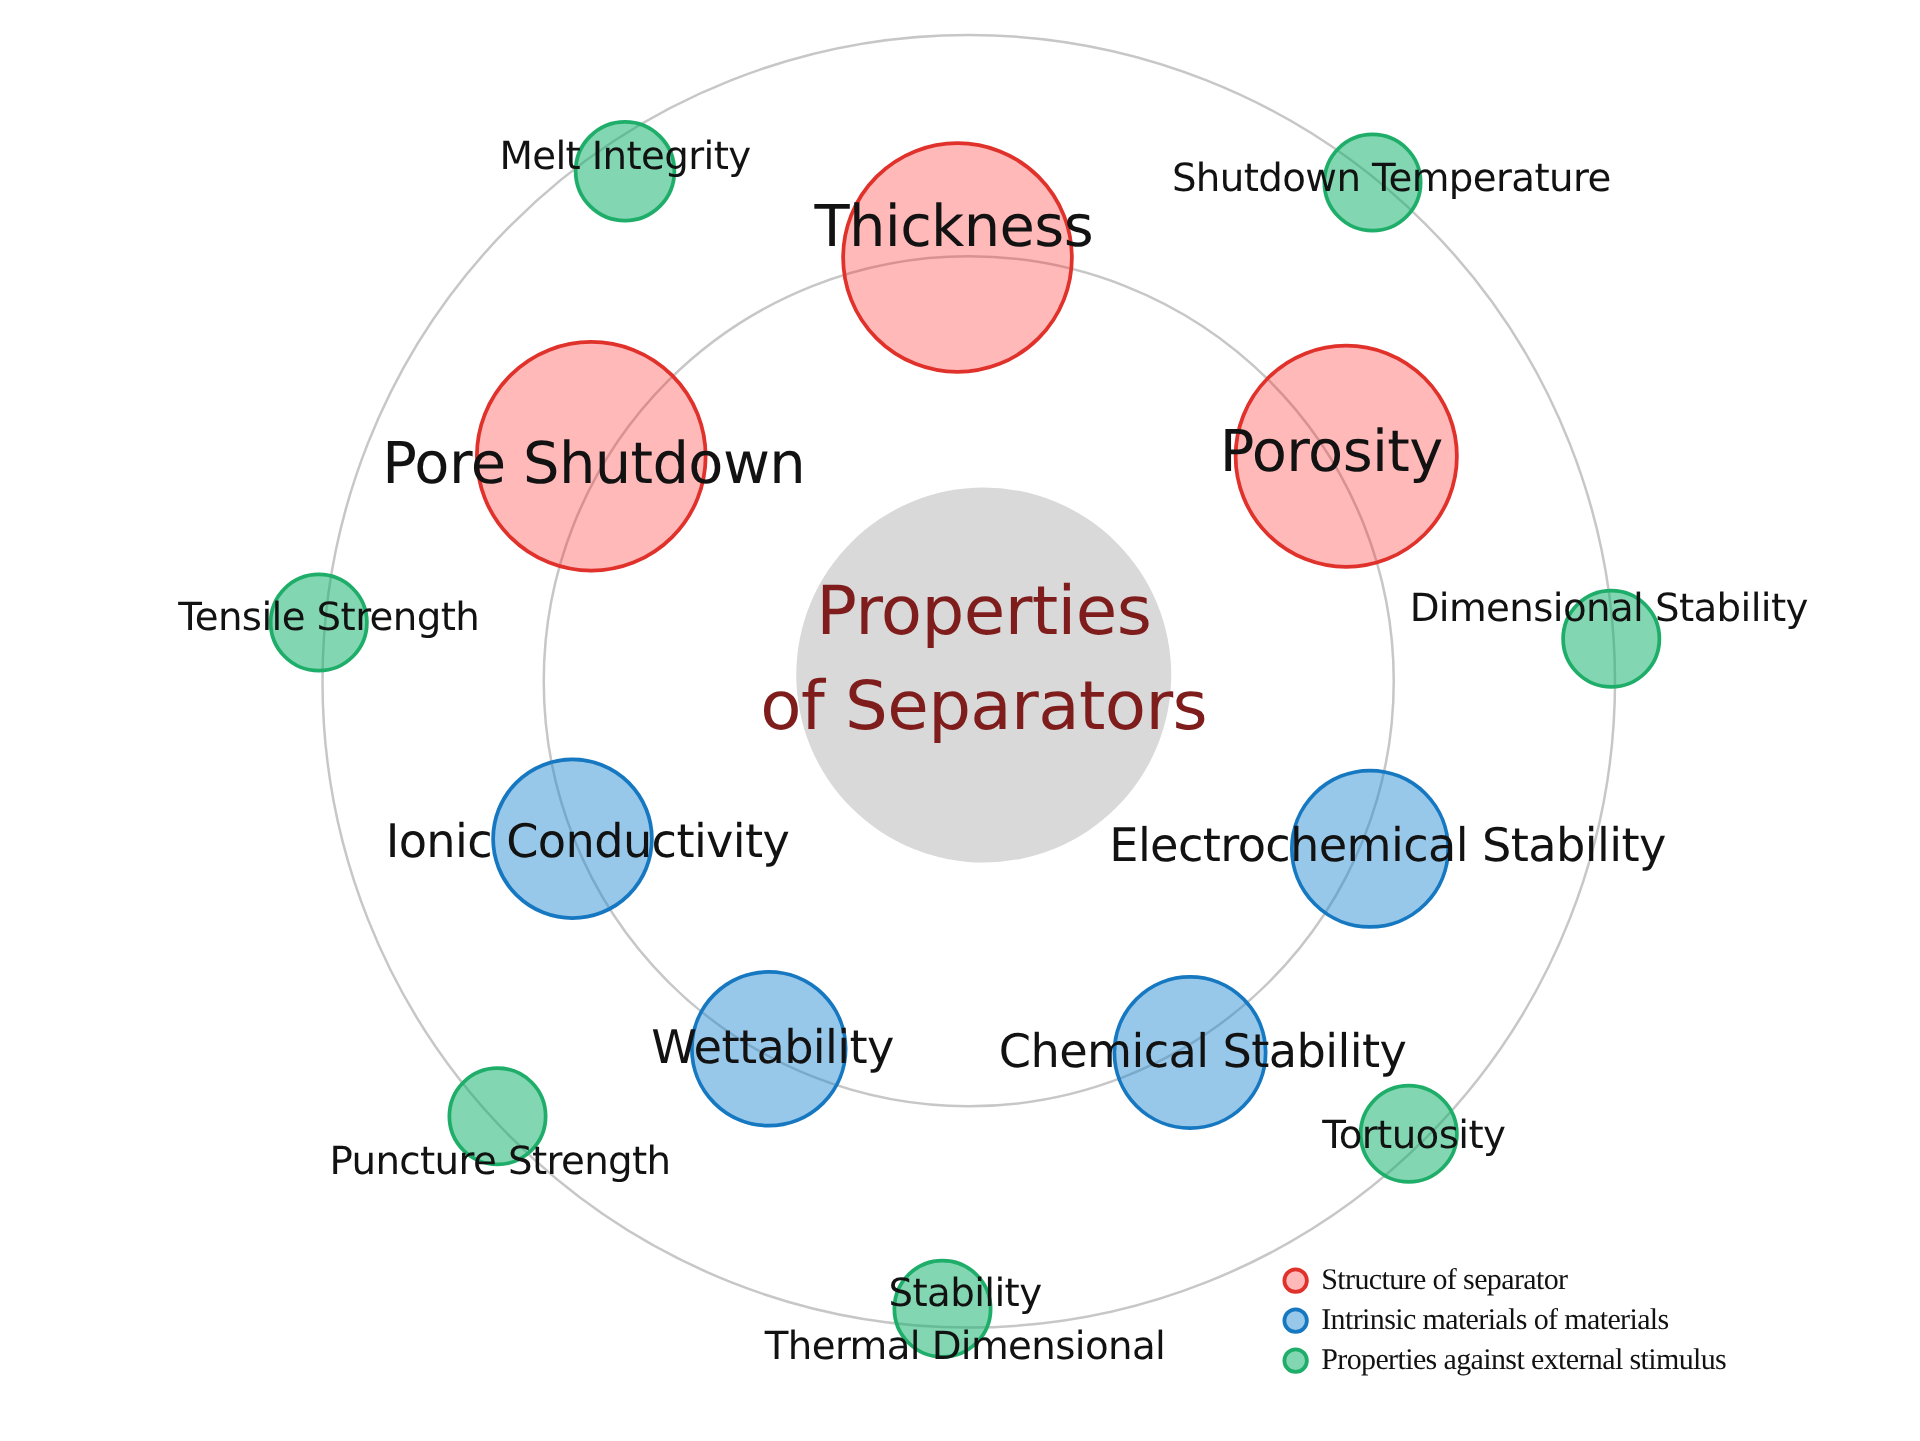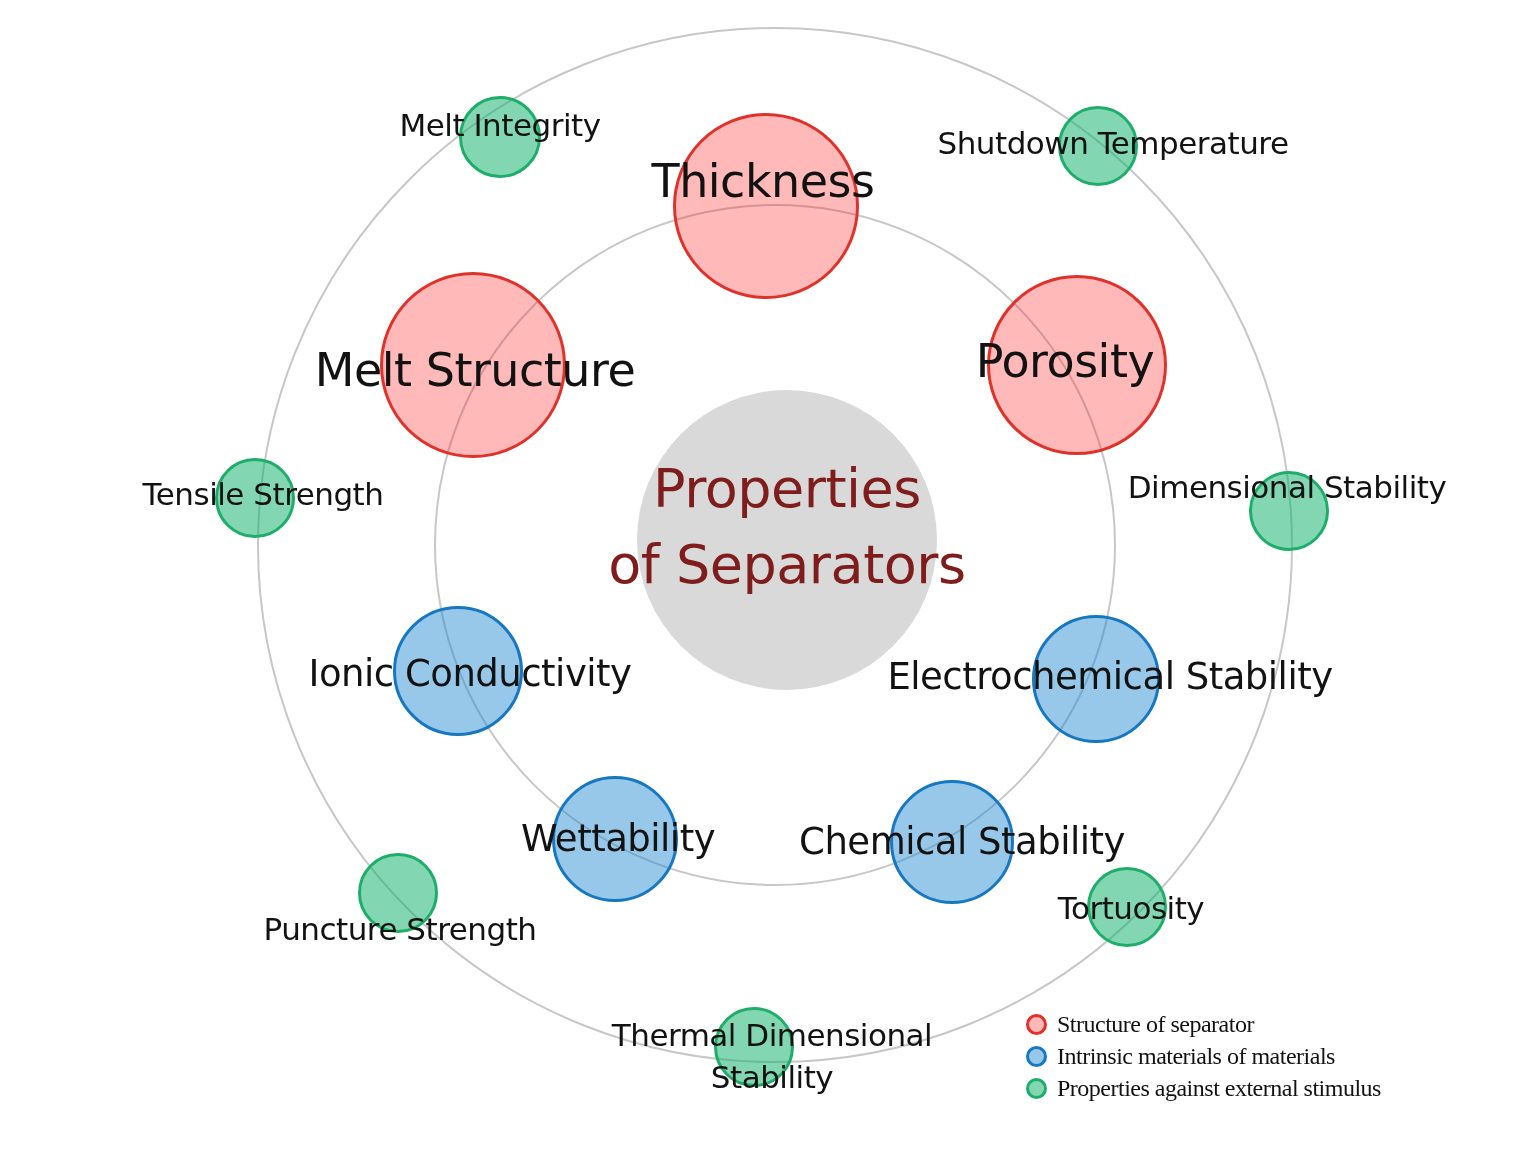--- a/index.html
+++ b/index.html
@@ -91,35 +91,35 @@
   <div class="bubble intrinsic" id="b-chem"></div>
   <div class="bubble external" id="b-melt"></div>
   <div class="bubble external" id="b-shutdown"></div>
   <div class="bubble external" id="b-tensile"></div>
   <div class="bubble external" id="b-dimstab"></div>
   <div class="bubble external" id="b-puncture"></div>
   <div class="bubble external" id="b-tortuosity"></div>
   <div class="bubble external" id="b-thermal"></div>
 
   <div class="nlabel sz-red" id="l-thickness">Thickness</div>
-  <div class="nlabel sz-red" id="l-pore">Melt Structure</div>
+  <div class="nlabel sz-red" id="l-pore">Pore Shutdown</div>
   <div class="nlabel sz-red" id="l-porosity">Porosity</div>
   <div class="nlabel sz-blue" id="l-ionic">Ionic Conductivity</div>
   <div class="nlabel sz-blue" id="l-electro">Electrochemical Stability</div>
   <div class="nlabel sz-blue" id="l-wett">Wettability</div>
   <div class="nlabel sz-blue" id="l-chem">Chemical Stability</div>
   <div class="nlabel sz-green" id="l-melt">Melt Integrity</div>
   <div class="nlabel sz-green" id="l-shutdown">Shutdown Temperature</div>
   <div class="nlabel sz-green" id="l-tensile">Tensile Strength</div>
   <div class="nlabel sz-green" id="l-dimstab">Dimensional Stability</div>
   <div class="nlabel sz-green" id="l-puncture">Puncture Strength</div>
   <div class="nlabel sz-green" id="l-tortuosity">Tortuosity</div>
   <div class="nlabel sz-green" id="l-thermal">
+    <div>Stability</div>
     <div>Thermal Dimensional</div>
-    <div>Stability</div>
   </div>
 
   <div id="legend">
     <div class="legend-row">
       <span class="legend-dot structure"></span>
       <span class="legend-label">Structure of separator</span>
     </div>
     <div class="legend-row">
       <span class="legend-dot intrinsic"></span>
       <span class="legend-label">Intrinsic materials of materials</span>

